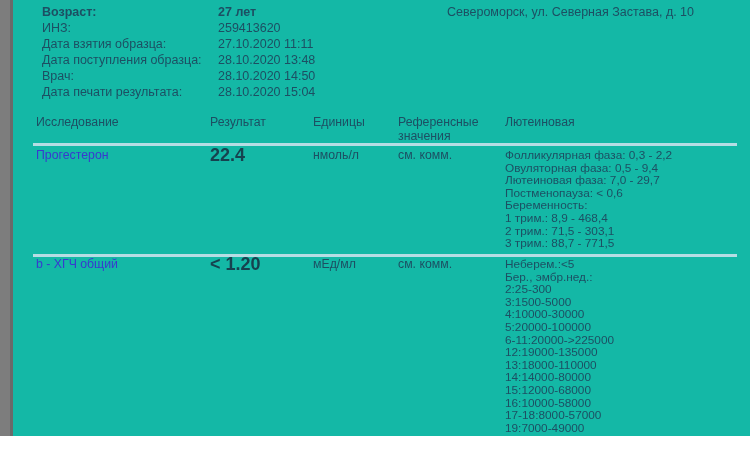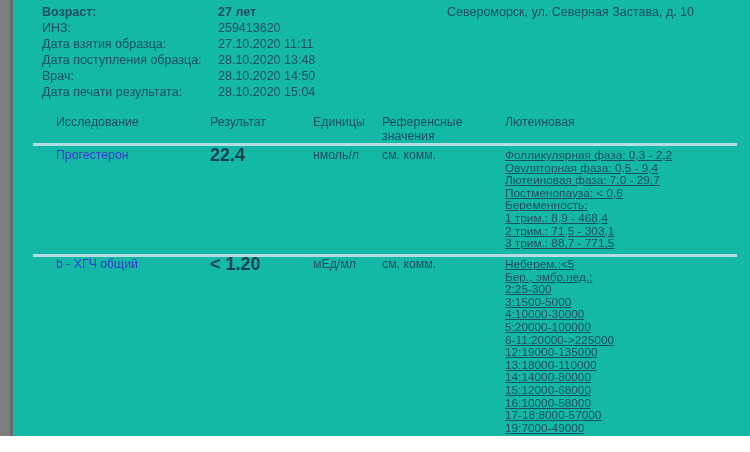--- a/index.html
+++ b/index.html
@@ -49,24 +49,24 @@
     line-height: 16px;
     white-space: nowrap;
   }
   
   .th {
     position: absolute;
     top: 116px;
     font-size: 12.3px;
     line-height: 13.5px;
   }
-  .col-test    { left: 56px;  }
+  .col-test    { left: 36px;  }
   .col-result  { left: 210px; }
   .col-units   { left: 313px; }
-  .col-ref     { left: 382px; width: 92px; }
+  .col-ref     { left: 398px; width: 92px; }
   .col-comment { left: 505px; }
 
   .divider {
     position: absolute;
     left: 33px;
     width: 704px;
     height: 3px;
     background: #b6dde4;
   }
   .divider-bottom {
@@ -92,21 +92,21 @@
     font-size: 18px;
     color: #16424f;
   }
   .comments {
     position: absolute;
     left: 505px;
     font-size: 11.8px;
     line-height: 12.6px;
     white-space: nowrap;
   }
-  .comments div { height: 12.6px; text-decoration: underline; }
+  .comments div { height: 12.6px; }
 </style>
 </head>
 <body>
 
 <div id="screen">
 
   <div class="gutter"></div>
   <div class="gutter-edge"></div>
 
   <div class="info-row bold" style="top:4px">

